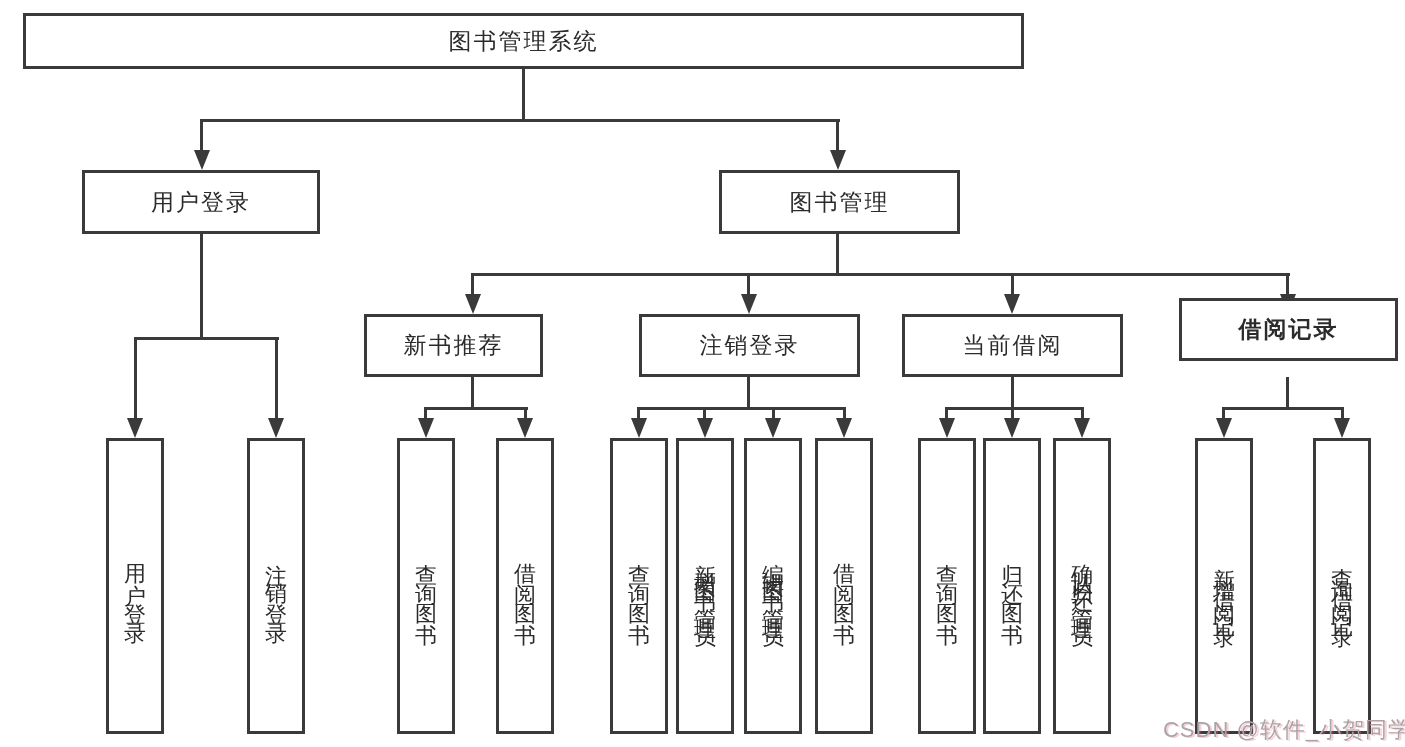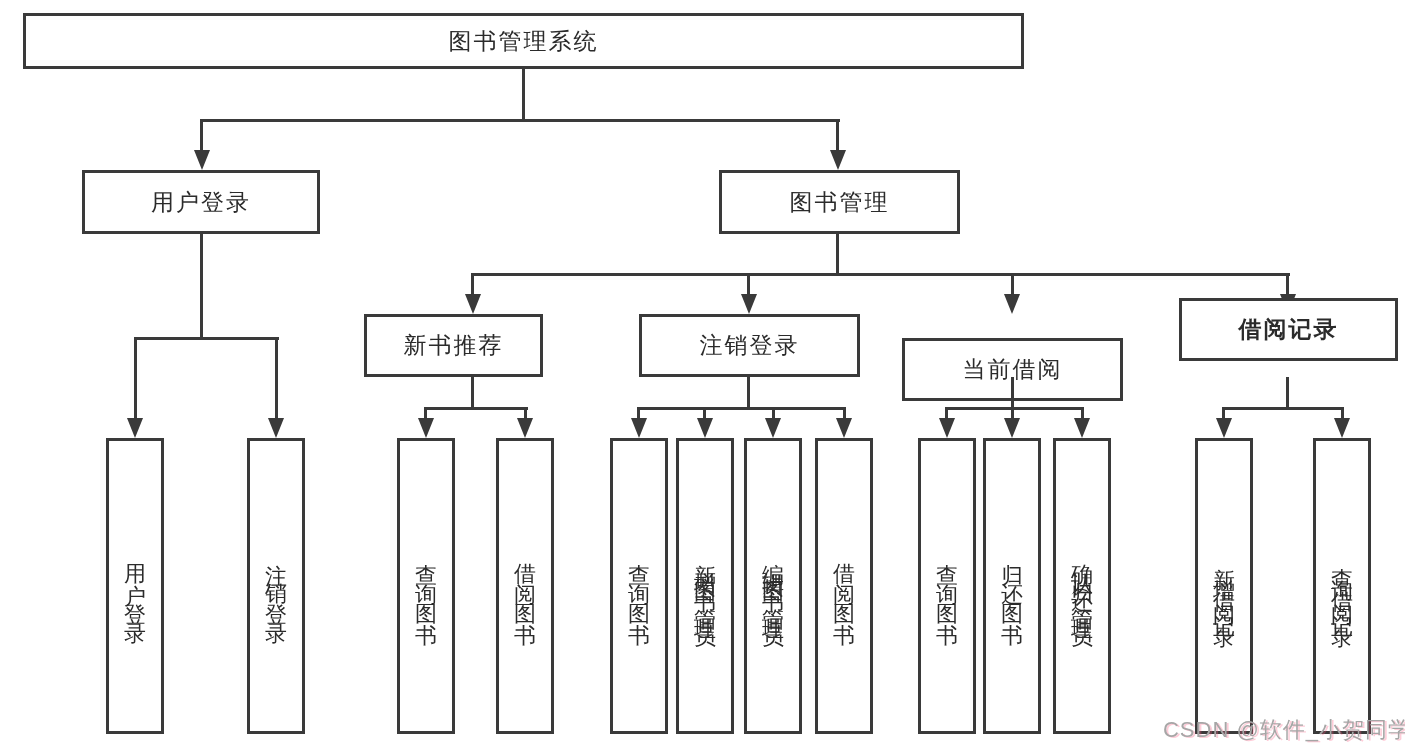--- a/index.html
+++ b/index.html
@@ -111,21 +111,21 @@
   <div class="arrow" style="left:1004px;top:294px;"></div>
   <div class="vline" style="left:1286px;top:273px;height:23px;"></div>
   <div class="arrow" style="left:1280px;top:294px;"></div>
 
   <div class="box" style="left:364px;top:314px;width:179px;height:63px;">
     <span>新书推荐</span>
   </div>
   <div class="box" style="left:639px;top:314px;width:221px;height:63px;">
     <span>注销登录</span>
   </div>
-  <div class="box" style="left:902px;top:314px;width:221px;height:63px;margin-top:24px;">
+  <div class="box" style="left:902px;top:314px;width:221px;height:63px;">
     <span>当前借阅</span>
   </div>
   <div class="box" style="left:1179px;top:298px;width:219px;height:63px;font-weight:bold;">
     <span>借阅记录</span>
   </div>
 
   <div class="vline" style="left:471px;top:377px;height:33px;"></div>
   <div class="hline" style="left:425px;top:407px;width:103px;"></div>
   <div class="vline" style="left:424px;top:407px;height:13px;"></div>
   <div class="arrow" style="left:418px;top:418px;"></div>

